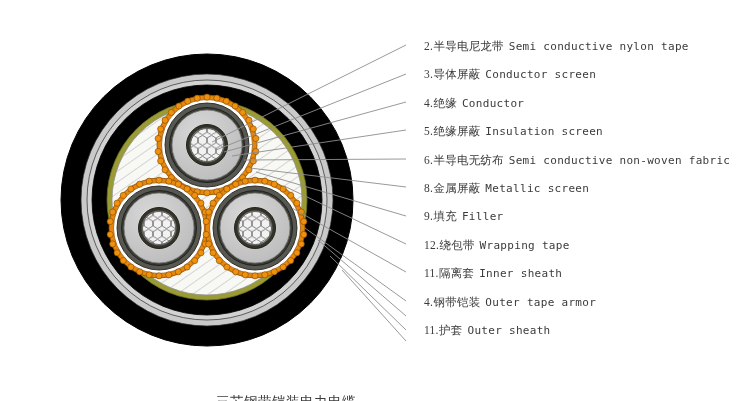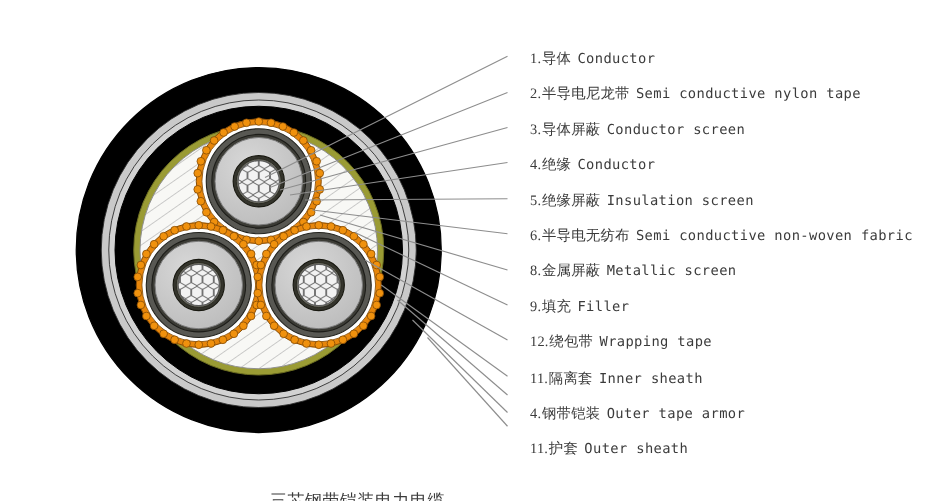--- a/index.html
+++ b/index.html
@@ -264,23 +264,20 @@
       <path d="M292 208 L406 272"></path>
       <path d="M305 228 L406 301"></path>
       <path d="M318 240 L406 316"></path>
       <path d="M330 256 L406 330"></path>
       <path d="M342 270 L406 341"></path>
     </g>
   </svg>
 
   <div class="legend">
     <div class="legend-item">
-      <span class="legend-num">1.</span><span class="legend-cn">导体</span><span class="legend-en">Conductor</span>
-    </div>
-    <div class="legend-item">
       <span class="legend-num">2.</span><span class="legend-cn">半导电尼龙带</span><span class="legend-en">Semi conductive nylon tape</span>
     </div>
     <div class="legend-item">
       <span class="legend-num">3.</span><span class="legend-cn">导体屏蔽</span><span class="legend-en">Conductor screen</span>
     </div>
     <div class="legend-item">
       <span class="legend-num">4.</span><span class="legend-cn">绝缘</span><span class="legend-en">Conductor</span>
     </div>
     <div class="legend-item">
       <span class="legend-num">5.</span><span class="legend-cn">绝缘屏蔽</span><span class="legend-en">Insulation screen</span>

